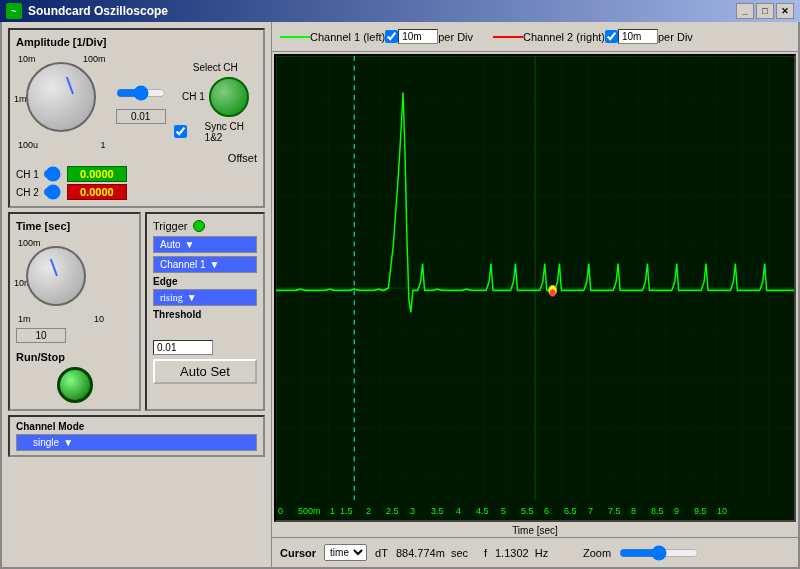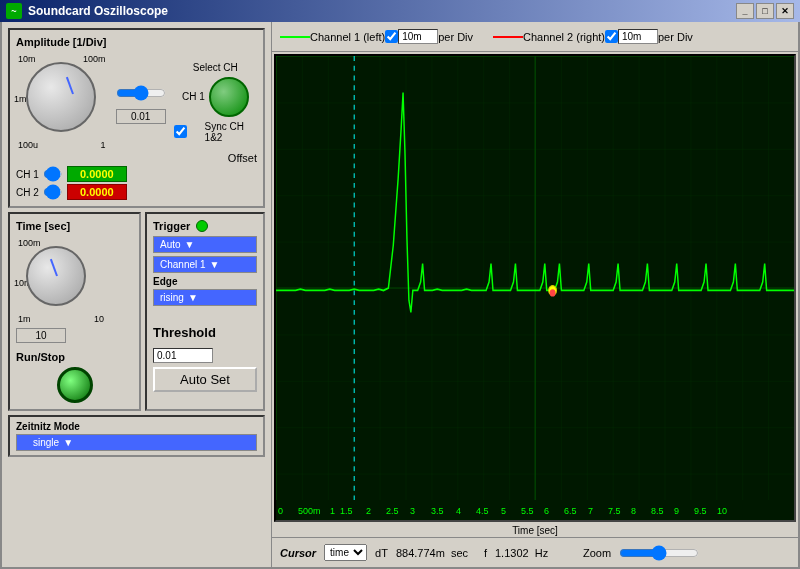--- a/index.html
+++ b/index.html
@@ -495,44 +495,44 @@
           <div style="margin-top:8px;">
             <div class="section-title">Run/Stop</div>
             <div style="display:flex;justify-content:center;margin-top:4px;">
               <div style="width:36px;height:36px;border-radius:50%;background:radial-gradient(circle at 35% 35%,#80ff80,#006600);border:3px solid #004400;cursor:pointer;"></div>
             </div>
           </div>
         </div>
 
         <div class="trigger-section" style="width:120px;">
           <div class="trigger-header">
-            <span style="font-weight:bold;font-size:11px;">Trigger</span>
+            <span style="font-weight:normal;font-size:11px;">Trigger</span>
             <div class="trigger-led"></div>
           </div>
           <div class="dropdown-btn" style="background:#4466ff;color:white;margin-bottom:3px;">
             <span>Auto</span>
             <span>▼</span>
           </div>
           <div class="dropdown-btn" style="background:#4466ff;color:white;margin-bottom:3px;">
             <span>Channel 1</span>
             <span>▼</span>
           </div>
           <div style="font-weight:bold;font-size:10px;margin-bottom:2px;">Edge</div>
-          <div class="dropdown-btn" style="background:#4466ff;color:white;margin-bottom:19px;">
+          <div class="dropdown-btn" style="background:#4466ff;color:white;margin-bottom:3px;font-family:Liberation Serif, serif;">
             <span>rising</span>
             <span>▼</span>
           </div>
-          <div style="font-weight:bold;font-size:13px;margin-bottom:8px;">Threshold</div>
+          <div style="font-weight:bold;font-size:10px;margin-bottom:20px;">Threshold</div>
           <input class="threshold-input" value="0.01" style="">
           <button class="auto-set-btn">Auto Set</button>
         </div>
       </div>
 
       <div class="channel-mode-section">
-        <div style="font-weight:bold;font-size:10px;margin-bottom:2px;">Zeitnitz Mode</div>
+        <div style="font-weight:bold;font-size:10px;margin-bottom:2px;">Channel Mode</div>
         <div class="dropdown-btn" style="background:#4466ff;color:white;padding-left:16px;">
           <span>single</span>
           <span>▼</span>
         </div>
       </div>
     </div>
 
     <div class="right-area">
 
       <div class="channel-bar">
@@ -633,21 +633,21 @@
             <text x="441" y="14" fill="#00ff00" font-size="9" font-family="Arial">10</text>
           </svg>
         </div>
       </div>
 
       <div style="text-align:center;font-size:10px;background:#d4d0c8;padding:1px 0;">
         <span>Time [sec]</span>
       </div>
 
       <div class="bottom-bar">
-        <span style="font-weight:bold;font-style:italic;">Cursor</span>
+        <span style="font-weight:bold;">Cursor</span>
         <select style="font-size:10px;padding:1px;">
           <option>time</option>
         </select>
         <span>dT</span>
         <span class="bottom-value">
           <span>884.774m</span>
           &nbsp;<span>sec</span>
         </span>
         <span>f</span>
         <span class="bottom-value">

